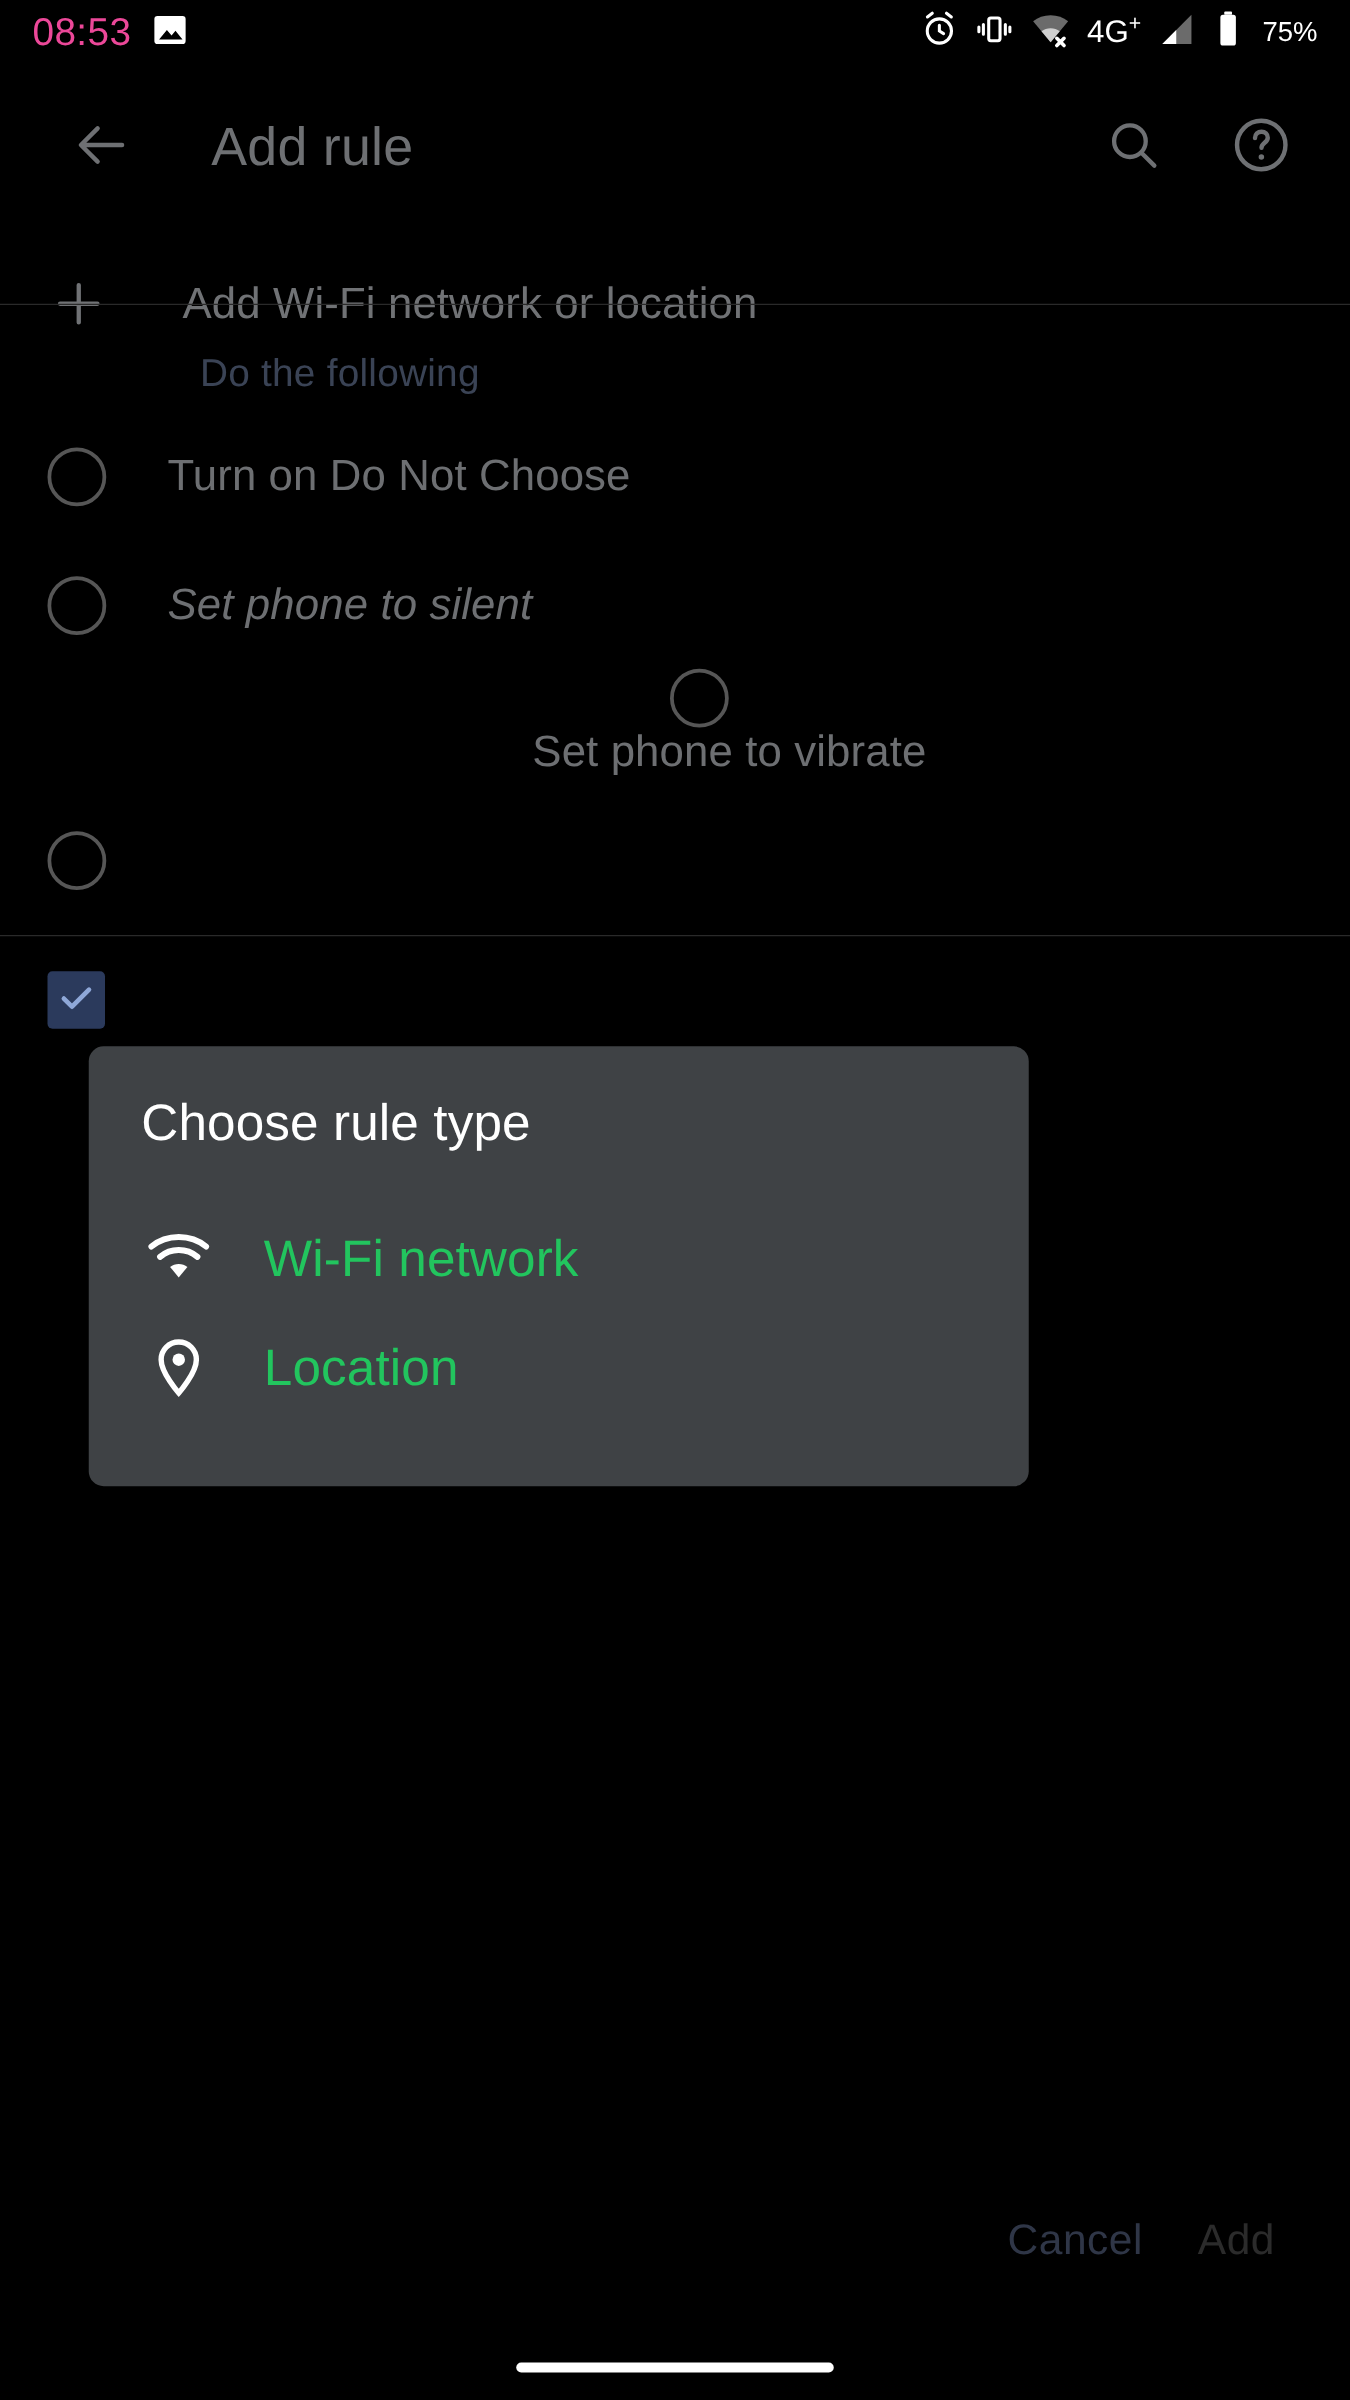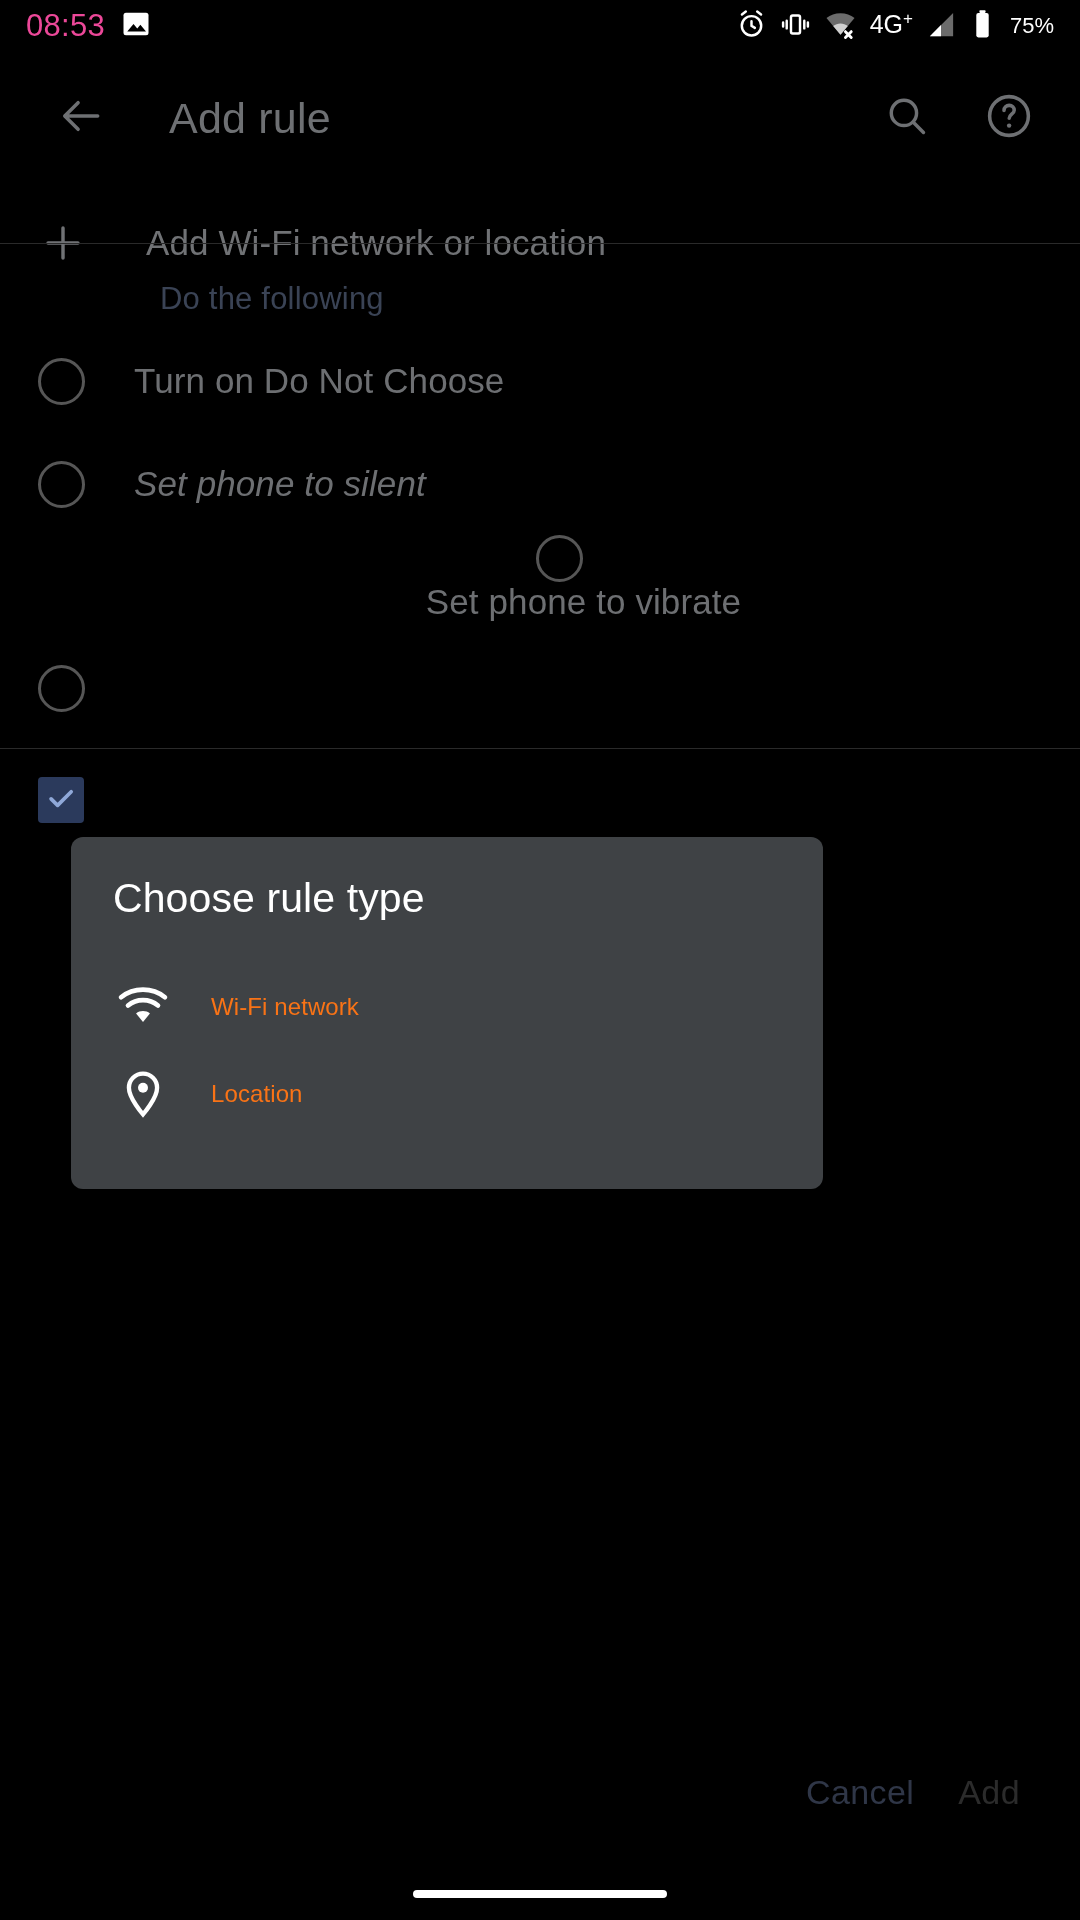--- a/index.html
+++ b/index.html
@@ -206,22 +206,22 @@
     box-sizing: border-box;
   }
   .dlg-item.i0 { top: 126px; }
   .dlg-item.i1 { top: 213px; }
   .dlg-icon {
     width: 56px; height: 56px;
     display: flex; align-items: center; justify-content: center;
     flex: 0 0 auto;
   }
   .dlg-label {
-    font-size: 24px;
-    color: #f97316;
+    font-size: 41px;
+    color: #22c55e;
     margin-left: 40px;
     letter-spacing: 0.1px;
   }
 
   
   .bottom-bar {
     position: absolute;
     left: 0; right: 0;
     bottom: 78px;
     height: 100px;

